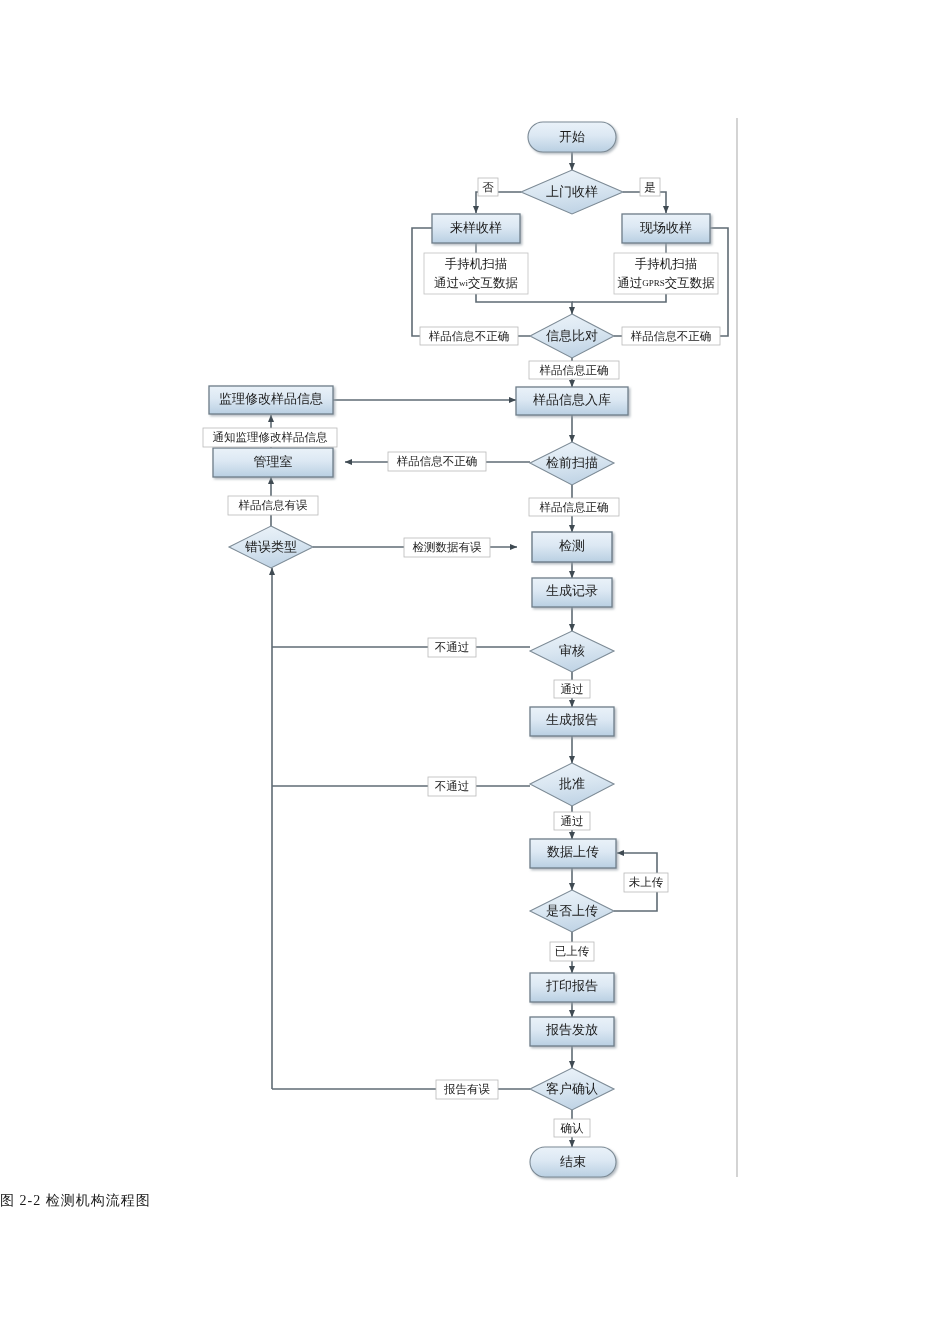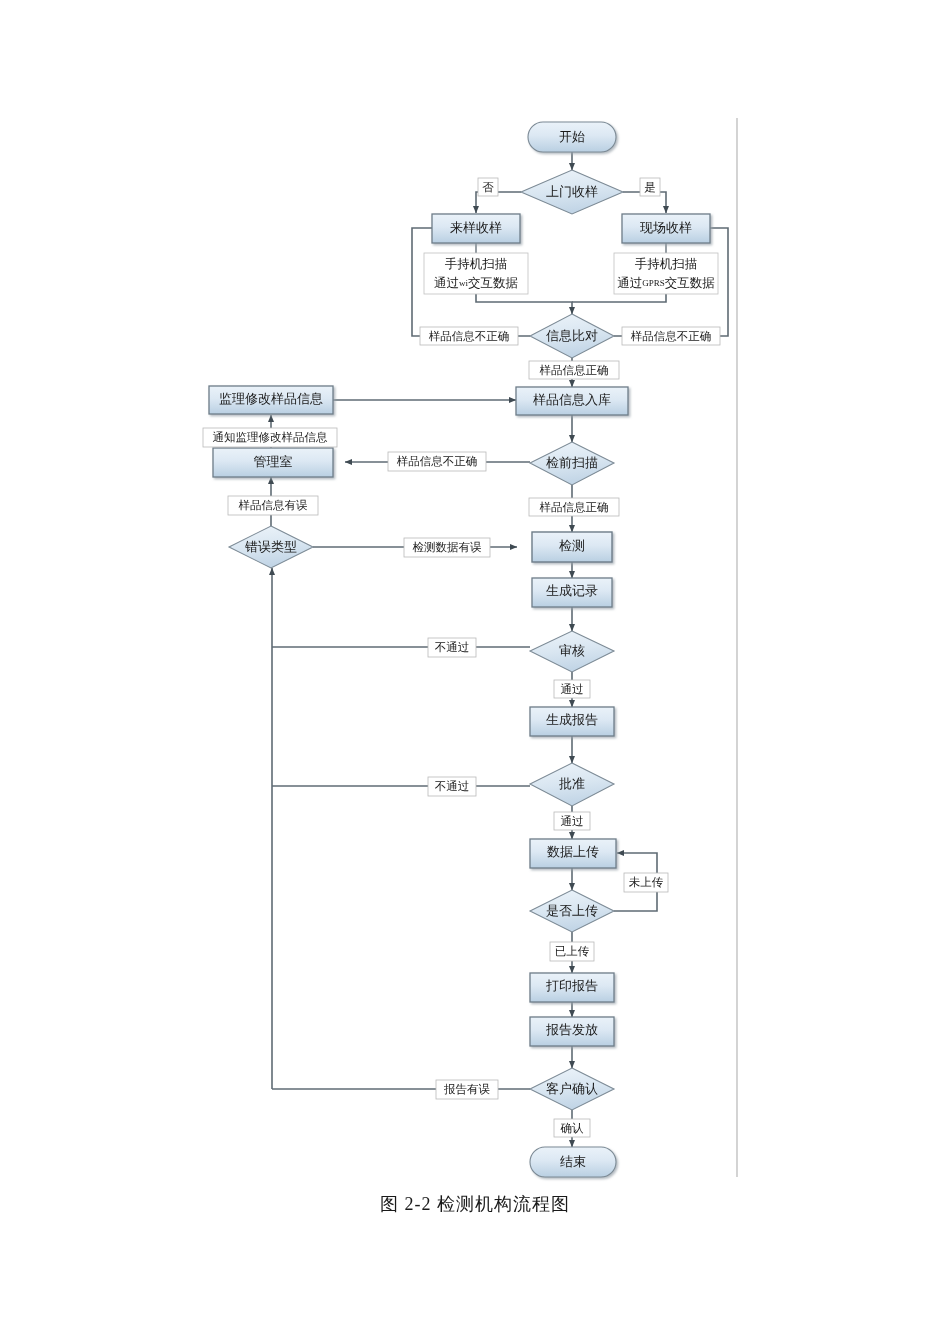--- a/index.html
+++ b/index.html
@@ -21,23 +21,23 @@
   .note-box{fill:#ffffff;stroke:#c0c0c0;stroke-width:0.8;}
   .note-text{
     font-family:"Liberation Serif","DejaVu Serif",serif;
     font-size:12.5px;fill:#1a1a1a;text-anchor:middle;dominant-baseline:middle;
   }
   .note-text tspan.tiny{font-size:9px;}
   .conn{stroke:#5f6b74;stroke-width:1.6;fill:none;}
   .conn.thin{stroke-width:1.3;}
   .page-rule{stroke:#b0b0b0;stroke-width:1.1;}
   .caption{
-    position:absolute;left:0;top:1192px;width:950px;text-align:center;
-    font-family:"Liberation Serif","DejaVu Serif",serif;
-    font-size:18px;color:#1a1a1a;letter-spacing:1px;
+    position:absolute;left:0;top:1192px;width:950px;
+    font-family:"Liberation Serif","DejaVu Serif",serif;
+    font-size:14px;color:#1a1a1a;letter-spacing:1px;
   }
 </style>
 </head>
 <body>
 
 <div id="page">
 
   <svg id="flow" viewBox="0 0 950 1344">
     <defs>
       <linearGradient id="nodeGrad" x1="0" y1="0" x2="0" y2="1">

